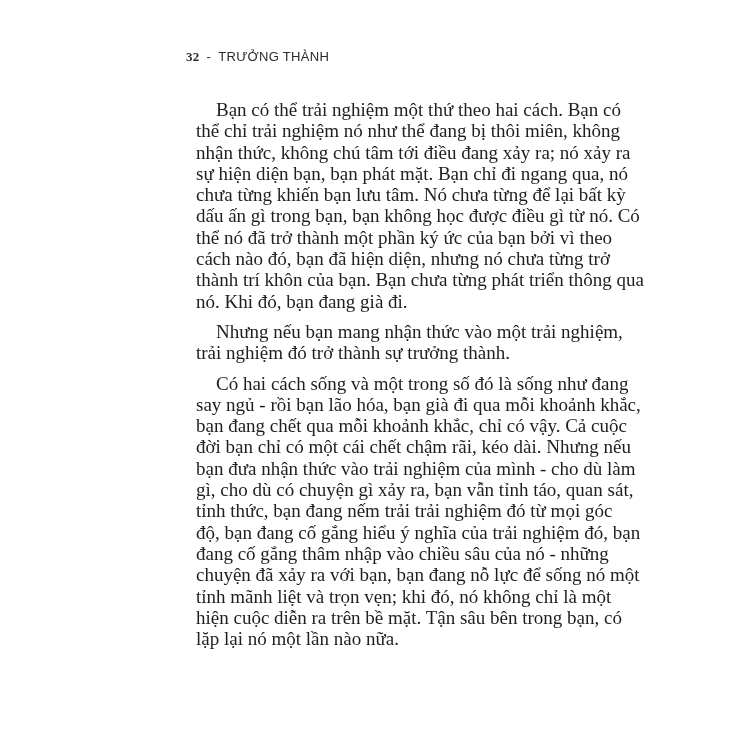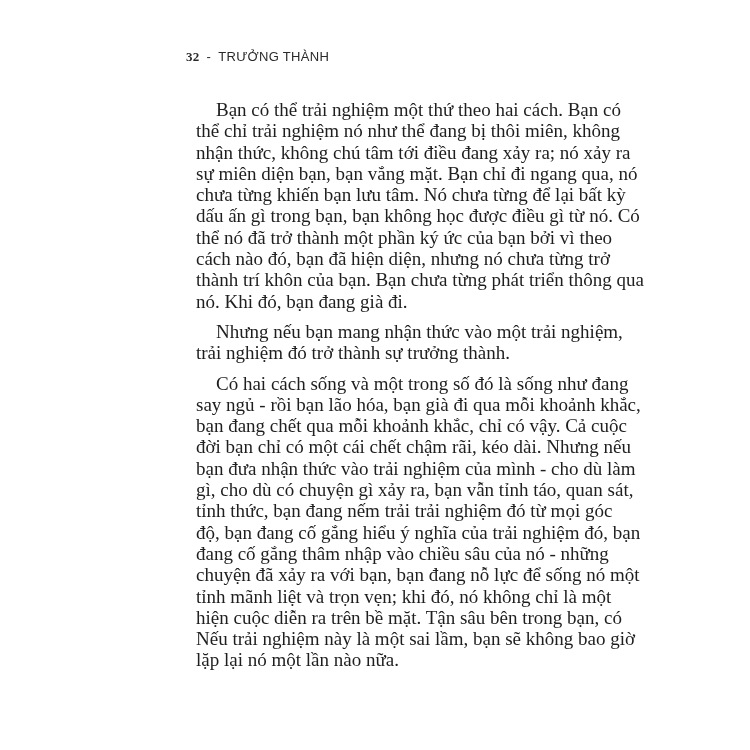--- a/index.html
+++ b/index.html
@@ -79,21 +79,21 @@
   <div class="running-header">
     <span class="page-num">32</span><span class="sep">-</span><span>TRƯỞNG THÀNH</span>
   </div>
 
   <div class="body-text">
 
     <p>
       <span class="line first">Bạn có thể trải nghiệm một thứ theo hai cách. Bạn có</span>
       <span class="line">thể chỉ trải nghiệm nó như thể đang bị thôi miên, không</span>
       <span class="line">nhận thức, không chú tâm tới điều đang xảy ra; nó xảy ra</span>
-      <span class="line">sự miên diện bạn, bạn vắng mặt. Bạn chỉ đi ngang qua, nó</span>
+      <span class="line">sự hiện diện bạn, bạn phát mặt. Bạn chỉ đi ngang qua, nó</span>
       <span class="line">chưa từng khiến bạn lưu tâm. Nó chưa từng để lại bất kỳ</span>
       <span class="line">dấu ấn gì trong bạn, bạn không học được điều gì từ nó. Có</span>
       <span class="line">thể nó đã trở thành một phần ký ức của bạn bởi vì theo</span>
       <span class="line">cách nào đó, bạn đã hiện diện, nhưng nó chưa từng trở</span>
       <span class="line">thành trí khôn của bạn. Bạn chưa từng phát triển thông qua</span>
       <span class="line last">nó. Khi đó, bạn đang già đi.</span>
     </p>
 
     <p>
       <span class="line first">Nhưng nếu bạn mang nhận thức vào một trải nghiệm,</span>
@@ -106,18 +106,17 @@
       <span class="line">bạn đang chết qua mỗi khoảnh khắc, chỉ có vậy. Cả cuộc</span>
       <span class="line">đời bạn chỉ có một cái chết chậm rãi, kéo dài. Nhưng nếu</span>
       <span class="line">bạn đưa nhận thức vào trải nghiệm của mình - cho dù làm</span>
       <span class="line">gì, cho dù có chuyện gì xảy ra, bạn vẫn tỉnh táo, quan sát,</span>
       <span class="line">tỉnh thức, bạn đang nếm trải trải nghiệm đó từ mọi góc</span>
       <span class="line">độ, bạn đang cố gắng hiểu ý nghĩa của trải nghiệm đó, bạn</span>
       <span class="line">đang cố gắng thâm nhập vào chiều sâu của nó - những</span>
       <span class="line">chuyện đã xảy ra với bạn, bạn đang nỗ lực để sống nó một</span>
       <span class="line">tỉnh mãnh liệt và trọn vẹn; khi đó, nó không chỉ là một</span>
       <span class="line">hiện cuộc diễn ra trên bề mặt. Tận sâu bên trong bạn, có</span>
-      <span class="line">Nếu trải nghiệm này là một sai lầm, bạn sẽ không bao giờ</span>
       <span class="line last">lặp lại nó một lần nào nữa.</span>
     </p>
 
   </div>
 </div>
 
 </body></html>

